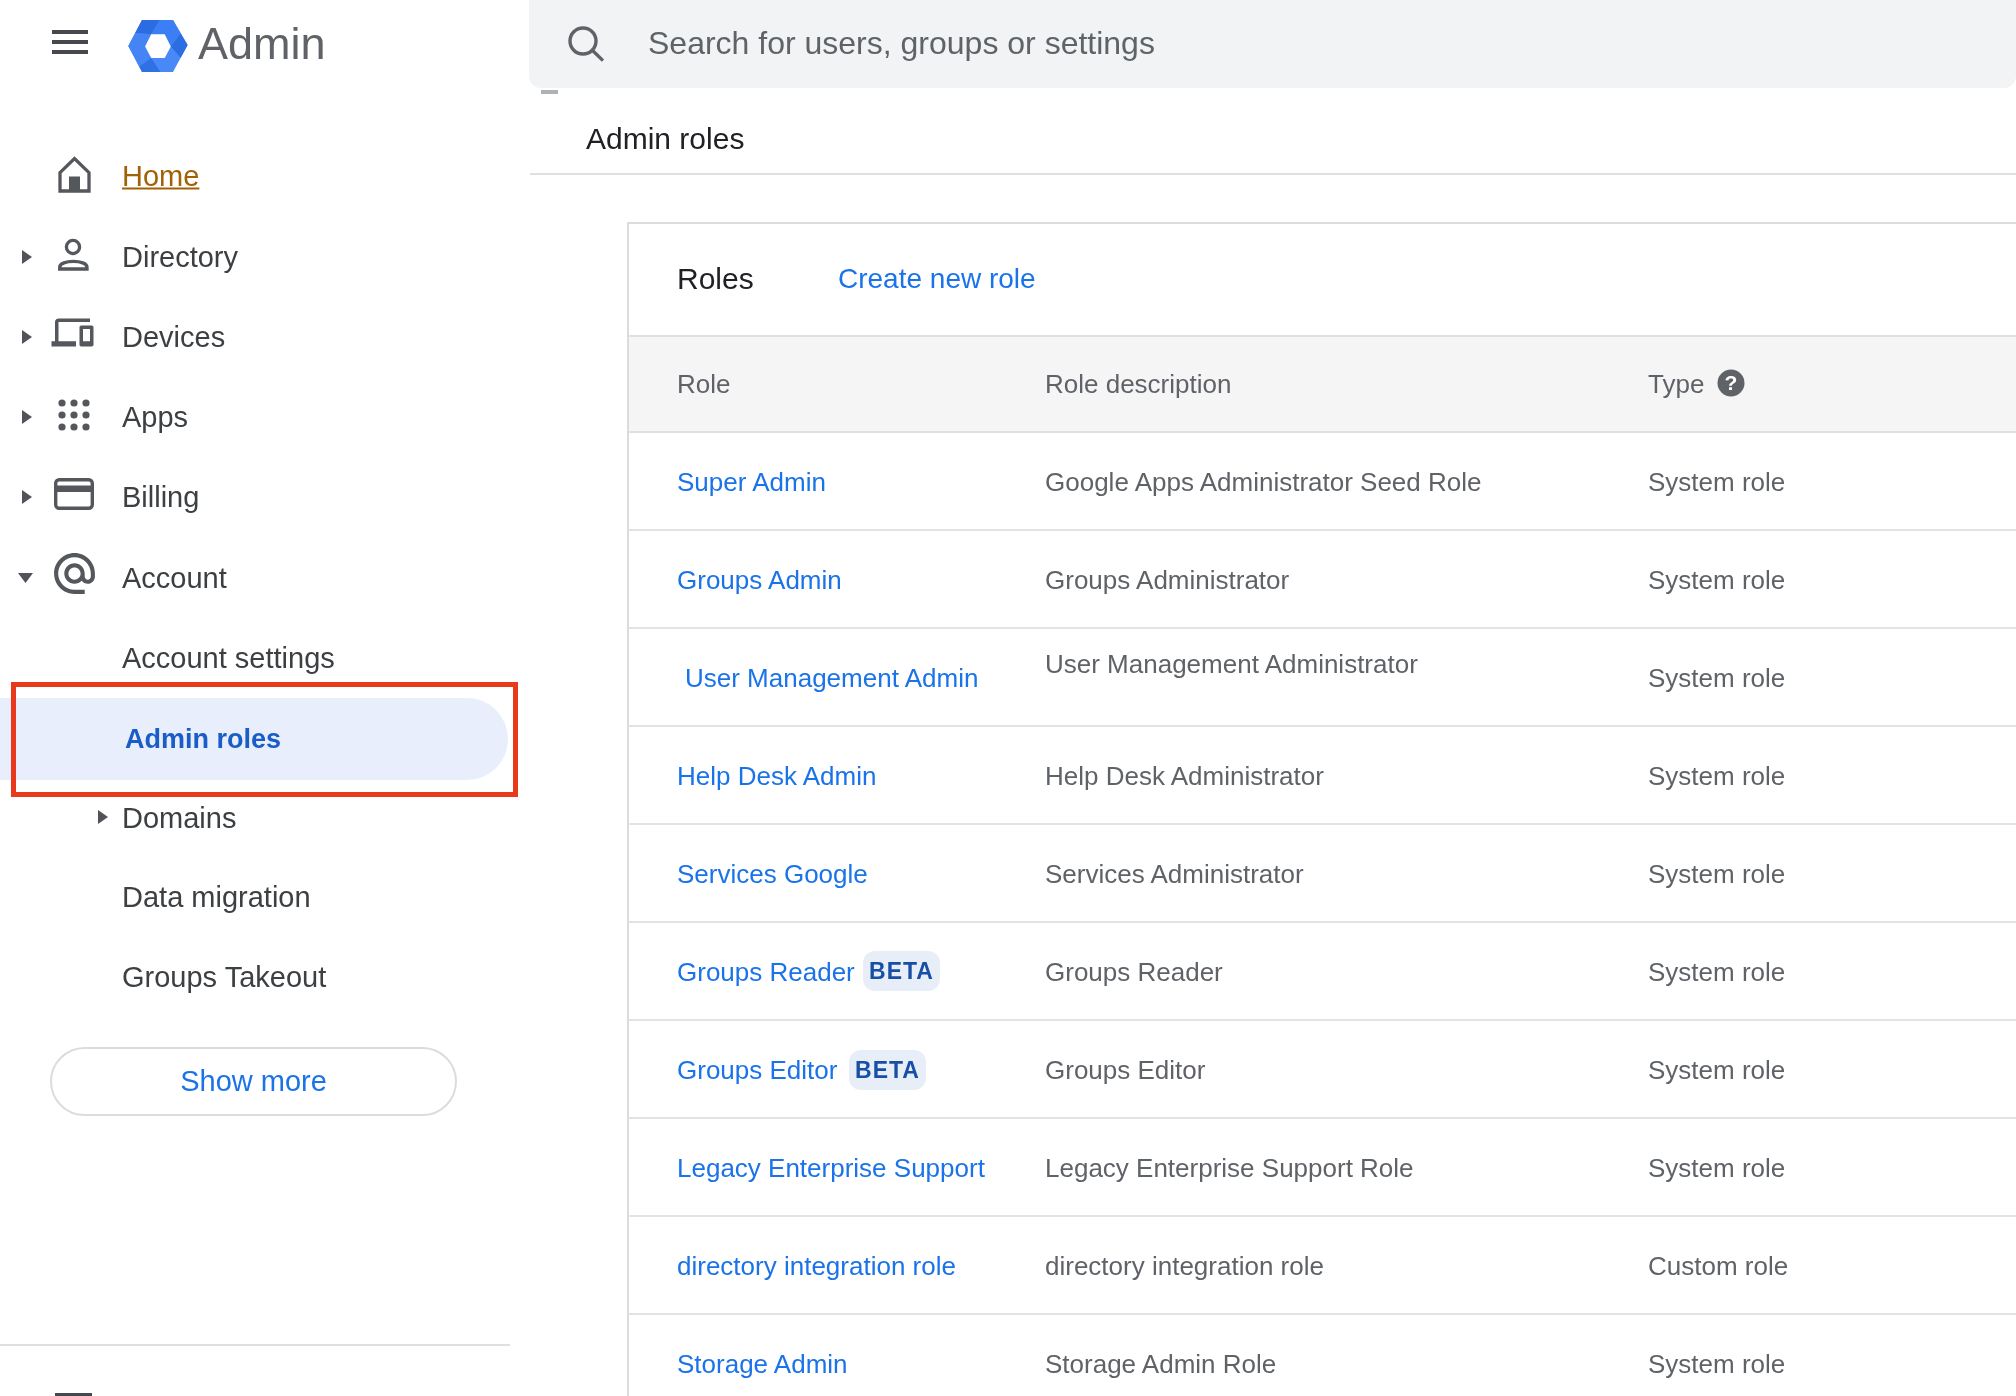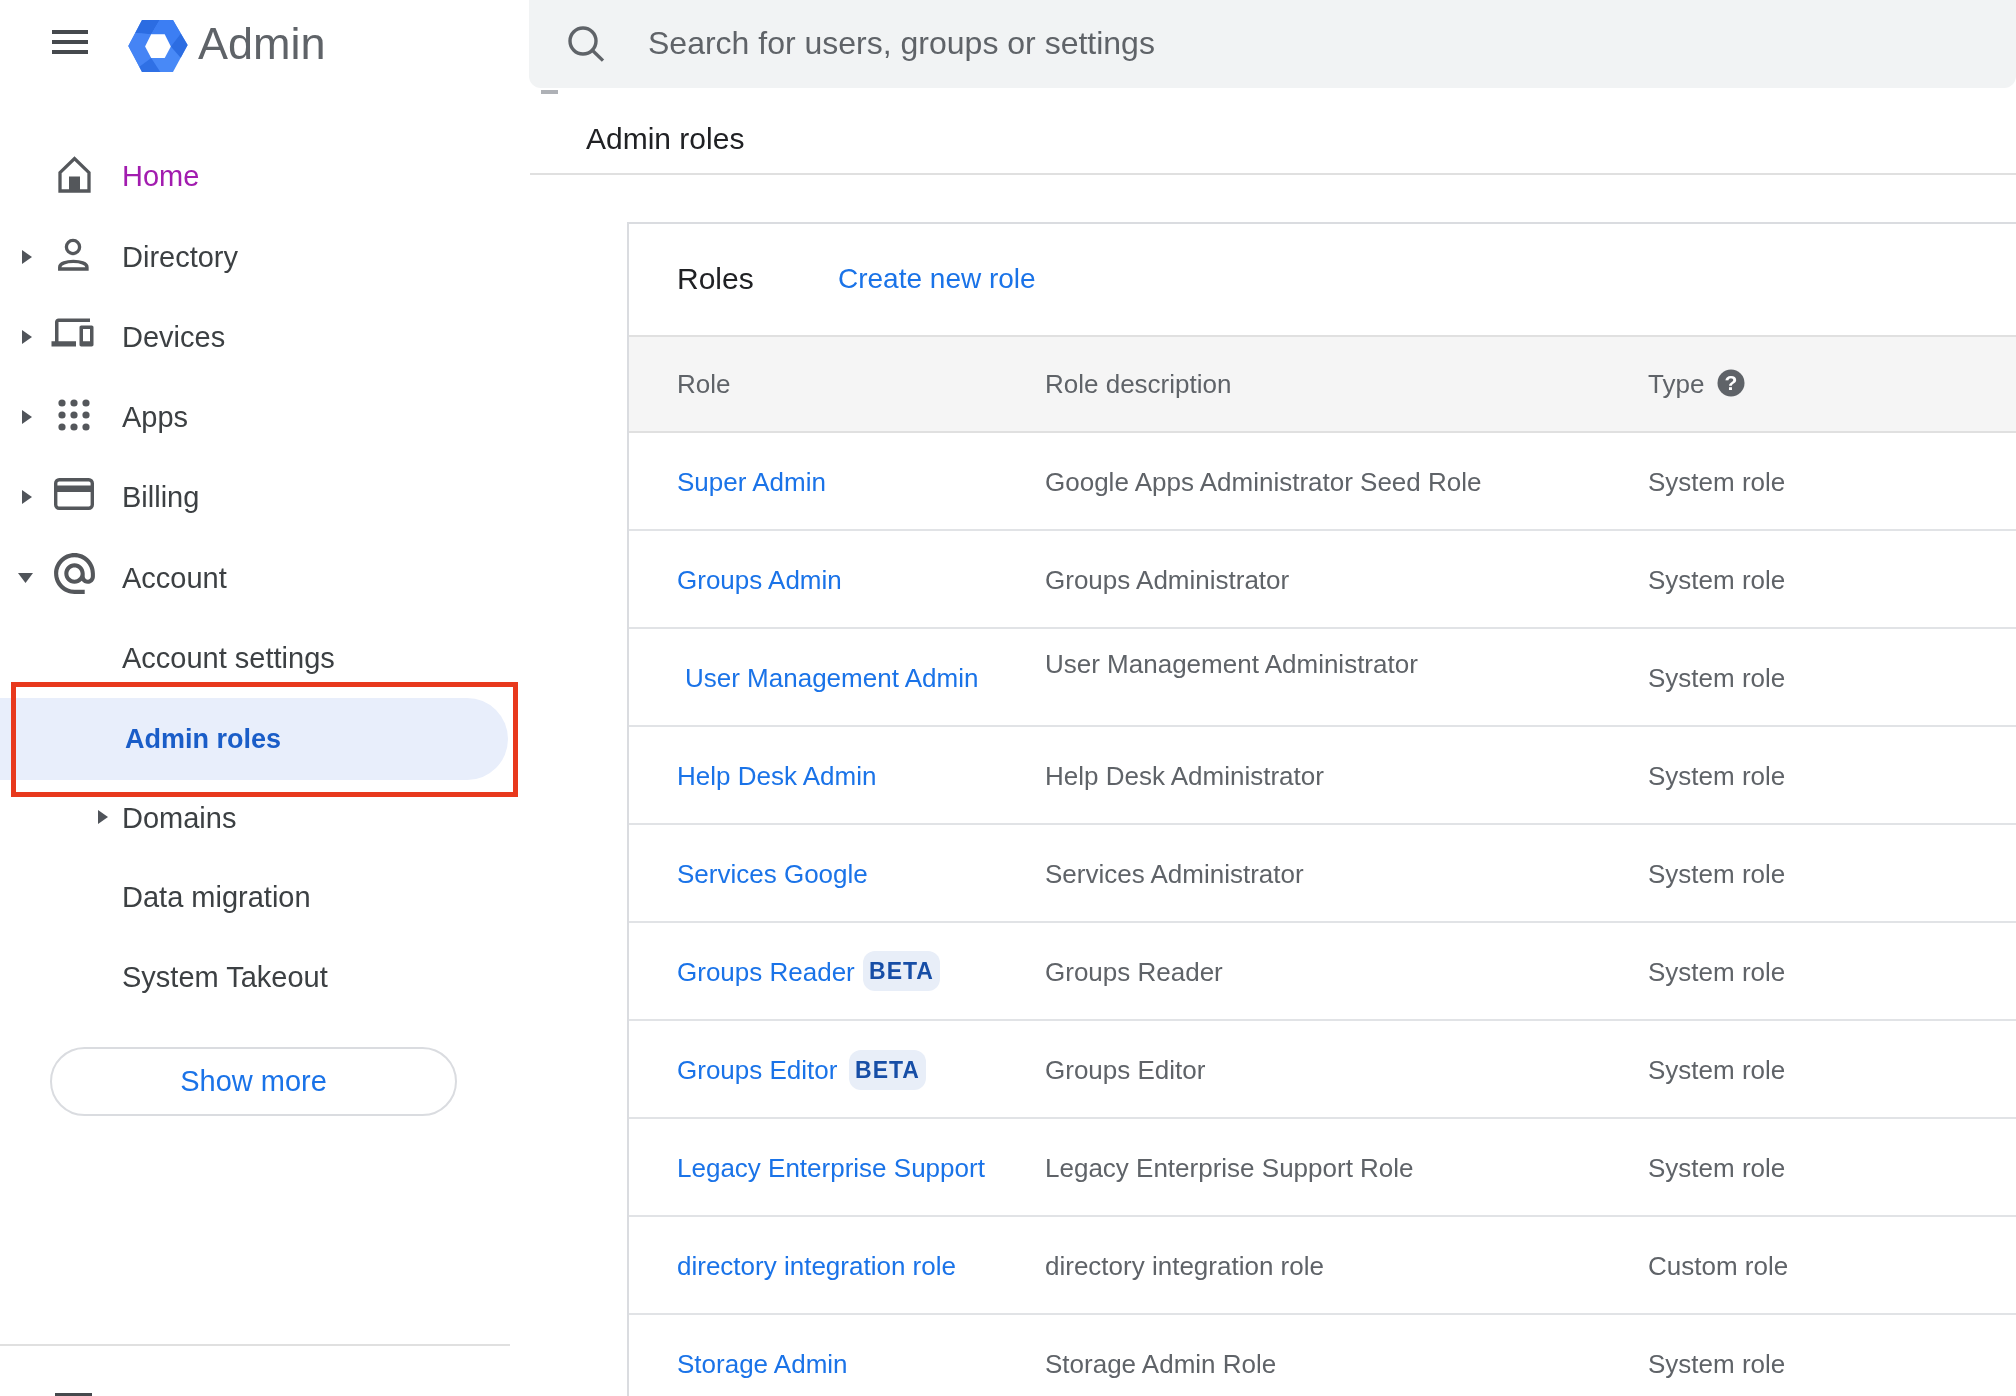--- a/index.html
+++ b/index.html
@@ -26,21 +26,21 @@
 <div class="abs" style="left:198px;top:19px;font-size:45px;line-height:50px;color:#5f6368;">Admin</div>
 
 <div class="abs" style="left:529px;top:-12px;width:1487px;height:100px;background:#f1f3f4;border-radius:12px;"></div>
 <svg class="abs" style="left:566px;top:24px;" width="42" height="40" viewBox="0 0 42 40">
   <circle cx="17" cy="17" r="13" fill="none" stroke="#5f6368" stroke-width="3.4"></circle>
   <line x1="26.3" y1="26.3" x2="37" y2="36.6" stroke="#5f6368" stroke-width="3.4"></line>
 </svg>
 <div class="abs" style="left:648px;top:0;height:66px;line-height:87px;font-size:32px;color:#5f6368;">Search for users, groups or settings</div>
 <div class="abs" style="left:541px;top:90px;width:17px;height:4px;background:#aeb1b6;"></div>
 
-<div class="abs" style="left:122px;top:176px;transform:translateY(-50%);font-size:29px;color:#a21caf;">Home</div>
+<div class="abs" style="left:122px;top:176px;transform:translateY(-50%);font-size:29px;color:#a16207;text-decoration:underline;">Home</div>
 <div class="abs" style="left:122px;top:257px;transform:translateY(-50%);font-size:29px;color:#3c4043;">Directory</div>
 <div class="abs" style="left:122px;top:337px;transform:translateY(-50%);font-size:29px;color:#3c4043;">Devices</div>
 <div class="abs" style="left:122px;top:417px;transform:translateY(-50%);font-size:29px;color:#3c4043;">Apps</div>
 <div class="abs" style="left:122px;top:497px;transform:translateY(-50%);font-size:29px;color:#3c4043;">Billing</div>
 <div class="abs" style="left:122px;top:578px;transform:translateY(-50%);font-size:29px;color:#3c4043;">Account</div>
 
 <svg class="abs" style="left:21px;top:249px;" width="12" height="16" viewBox="0 0 12 16">
     <polygon points="1,1 11,8 1,15" fill="#50545a"></polygon>
   </svg>
 <svg class="abs" style="left:21px;top:329px;" width="12" height="16" viewBox="0 0 12 16">
@@ -90,21 +90,21 @@
 <svg class="abs" style="left:50px;top:549px;" width="49" height="49" viewBox="0 0 24 24">
   <path d="M12 2C6.48 2 2 6.48 2 12s4.48 10 10 10h5v-2h-5c-4.34 0-8-3.66-8-8s3.66-8 8-8 8 3.66 8 8v1.43c0 .79-.71 1.57-1.5 1.57s-1.5-.78-1.5-1.57V12c0-2.76-2.24-5-5-5s-5 2.24-5 5 2.24 5 5 5c1.38 0 2.64-.56 3.54-1.47.65.89 1.77 1.47 2.96 1.47 1.97 0 3.5-1.6 3.5-3.57V12c0-5.52-4.48-10-10-10zm0 13c-1.66 0-3-1.34-3-3s1.34-3 3-3 3 1.34 3 3-1.34 3-3 3z" fill="#54575b"></path>
 </svg>
 
 <div class="abs" style="left:122px;top:658px;transform:translateY(-50%);font-size:29px;color:#3c4043;">Account settings</div>
 <div class="abs" style="left:0;top:698px;width:508px;height:82px;background:#e8eefb;border-radius:0 41px 41px 0;"></div>
 <div class="abs" style="left:125px;top:739px;transform:translateY(-50%);font-size:27px;font-weight:bold;color:#1a5dc8;">Admin roles</div>
 <div class="abs" style="left:11px;top:682px;width:507px;height:115px;border:5px solid #e8391d;"></div>
 <div class="abs" style="left:122px;top:818px;transform:translateY(-50%);font-size:29px;color:#3c4043;">Domains</div>
 <div class="abs" style="left:122px;top:897px;transform:translateY(-50%);font-size:29px;color:#3c4043;">Data migration</div>
-<div class="abs" style="left:122px;top:977px;transform:translateY(-50%);font-size:29px;color:#3c4043;">System Takeout</div>
+<div class="abs" style="left:122px;top:977px;transform:translateY(-50%);font-size:29px;color:#3c4043;">Groups Takeout</div>
 
 <div class="abs" style="left:50px;top:1047px;width:407px;height:69px;border:2px solid #dadce0;border-radius:35px;"></div>
 <div class="abs" style="left:50px;top:1047px;width:407px;height:69px;line-height:69px;font-size:29px;color:#1a73e8;text-align:center;">Show more</div>
 
 <div class="abs" style="left:0;top:1344px;width:510px;height:2px;background:#e0e0e0;"></div>
 <div class="abs" style="left:55px;top:1393px;width:37px;height:3px;background:#45494d;"></div>
 
 <div class="abs" style="left:586px;top:122px;font-size:30px;color:#202124;">Admin roles</div>
 <div class="abs" style="left:530px;top:173px;width:1486px;height:2px;background:#e0e0e0;"></div>
 

